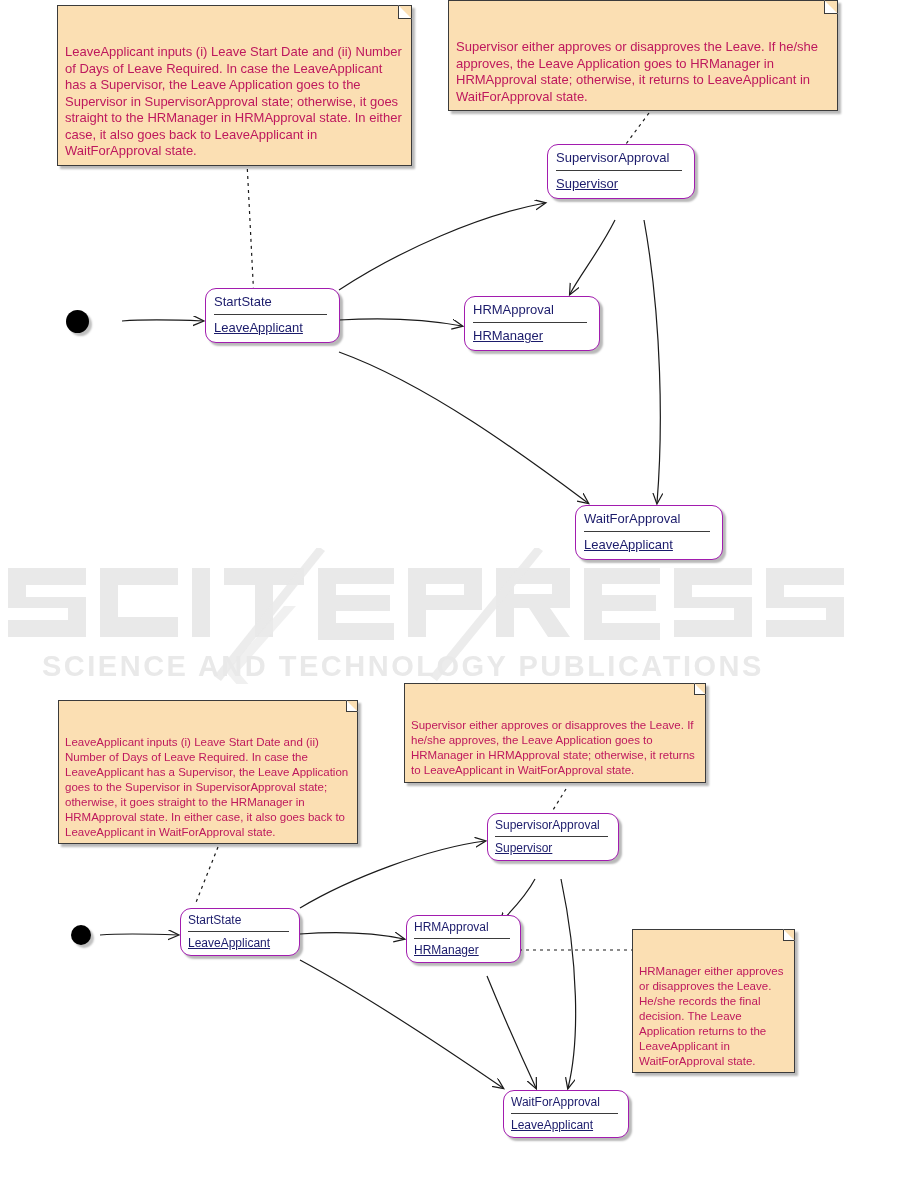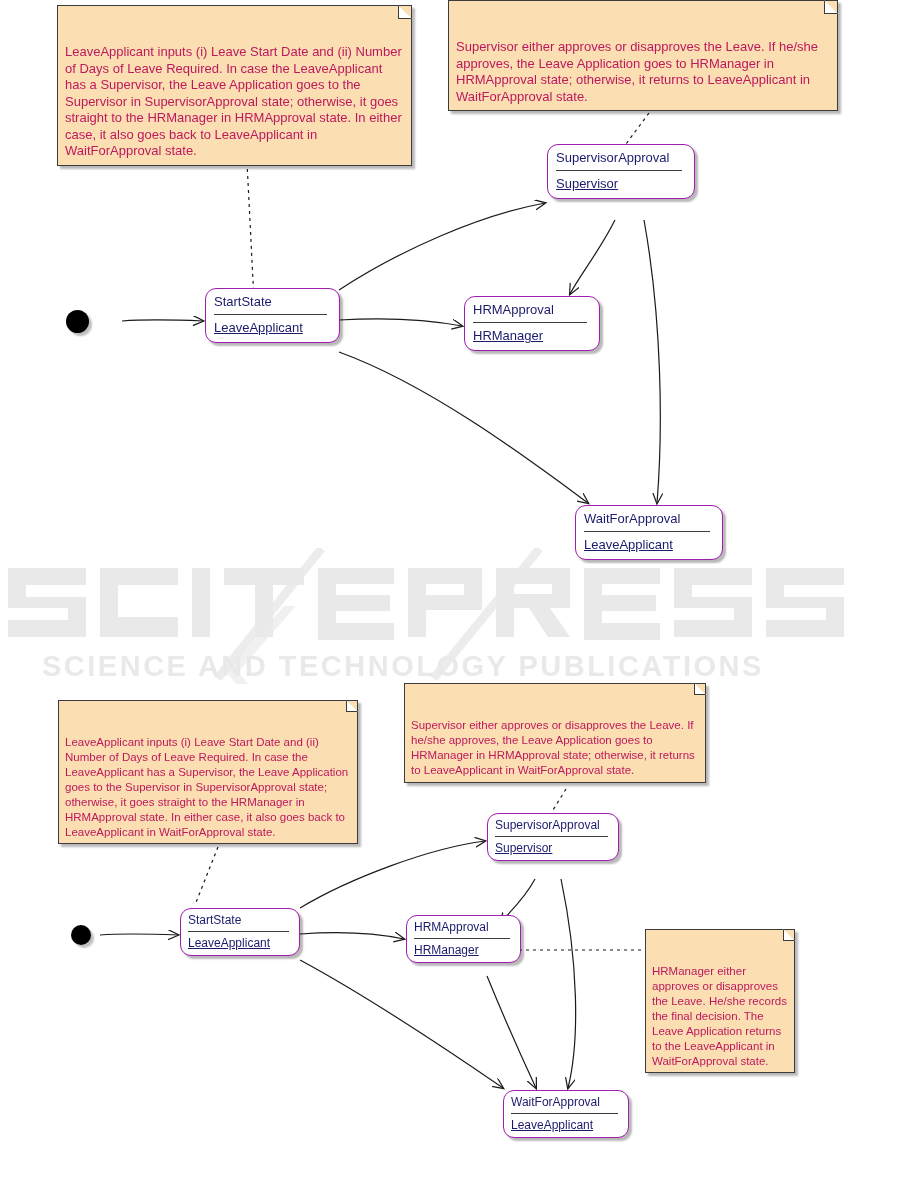--- a/index.html
+++ b/index.html
@@ -231,21 +231,21 @@
   <div class="note small" style="left:58px; top:700px; width:300px;">
     <span class="fold"></span>
     <span>LeaveApplicant inputs (i) Leave Start Date and (ii) Number of Days of Leave Required. In case the LeaveApplicant has a Supervisor, the Leave Application goes to the Supervisor in SupervisorApproval state; otherwise, it goes straight to the HRManager in HRMApproval state. In either case, it also goes back to LeaveApplicant in WaitForApproval state.</span>
   </div>
 
   <div class="note small" style="left:404px; top:683px; width:302px;">
     <span class="fold"></span>
     <span>Supervisor either approves or disapproves the Leave. If he/she approves, the Leave Application goes to HRManager in HRMApproval state; otherwise, it returns to LeaveApplicant in WaitForApproval state.</span>
   </div>
 
-  <div class="note small" style="left:645px; top:929px; width:150px;">
+  <div class="note small" style="left:632px; top:929px; width:163px;">
     <span class="fold"></span>
     <span>HRManager either approves or disapproves the Leave. He/she records the final decision. The Leave Application returns to the LeaveApplicant in WaitForApproval state.</span>
   </div>
 
   <div class="initial-node" style="left:71px; top:925px; width:20px; height:20px;"></div>
 
   <div class="state small" style="left:180px; top:908px; width:120px;">
     <div class="state-name">StartState</div>
     <div class="state-sep"></div>
     <div class="state-actor">LeaveApplicant</div>

